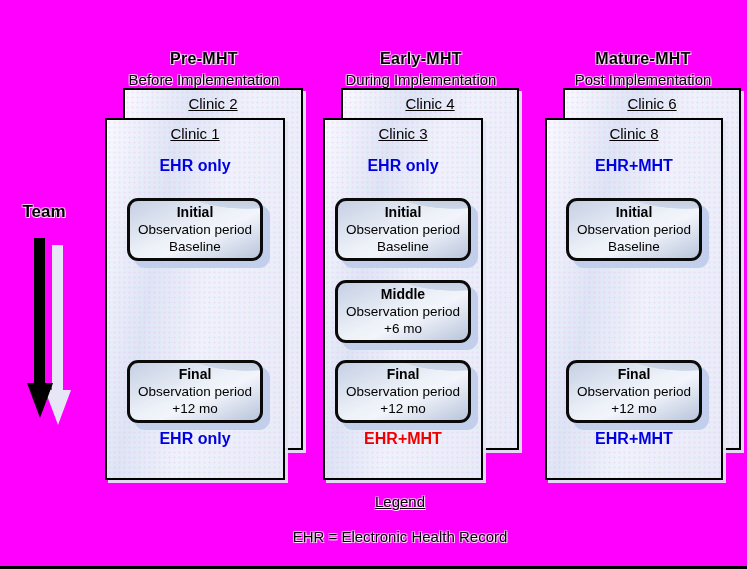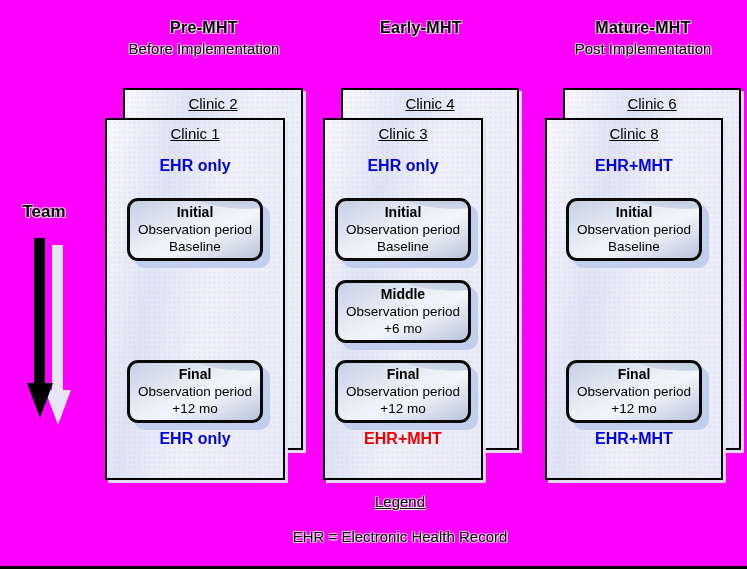--- a/index.html
+++ b/index.html
@@ -12,21 +12,21 @@
     position:relative; width:747px; height:569px; overflow:hidden;
     background:var(--background,#ff00ff);
     border-bottom:3px solid #000;
   }
   .halo {
     text-shadow: 1px 1px 0 rgba(255,255,255,.85), -1px -1px 0 rgba(255,255,255,.55),
                  1px -1px 0 rgba(255,255,255,.55), -1px 1px 0 rgba(255,255,255,.55);
   }
   .column { position:absolute; top:0; height:100%; }
   .col-header { position:absolute; top:19px; left:0; width:100%; text-align:center; color:#000; }
-  .col-title { font-size:16px; font-weight:bold; letter-spacing:.3px; }
+  .col-title { font-size:16px; font-weight:bold; letter-spacing:.3px;margin-top:31px; }
   .col-subtitle { font-size:15px; margin-top:3px; }
 
   .card {
     position:absolute; height:362px;
     border:2px solid #000;
     background:
       radial-gradient(rgba(255,140,255,0.16) 1px, rgba(0,0,0,0) 1.3px),
       linear-gradient(100deg, #f7f9fd 0%, #dde5f4 30%, #eef2fa 55%, #e6ebf7 100%);
     background-size:5px 5px, 100% 100%;
     box-shadow:3px 3px 0 0 rgba(225,228,242,.95);
@@ -106,20 +106,21 @@
         <div>Observation period</div>
         <div>+12 mo</div>
       </div>
       <div class="status status-bottom">EHR only</div>
     </div>
   </div>
 
   <div class="column" style="left:323px; width:196px;">
     <div class="col-header">
       <div class="col-title halo">Early-MHT</div>
+      <div class="col-subtitle halo">During Implementation</div>
     </div>
     <div class="card back-card" style="left:18px; width:178px;">
       <div class="clinic-title">Clinic 4</div>
     </div>
     <div class="card front-card" style="width:160px;">
       <div class="clinic-title">Clinic 3</div>
       <div class="status status-top">EHR only</div>
       <div class="obs-box slot-initial">
         <div class="obs-name">Initial</div>
         <div>Observation period</div>

